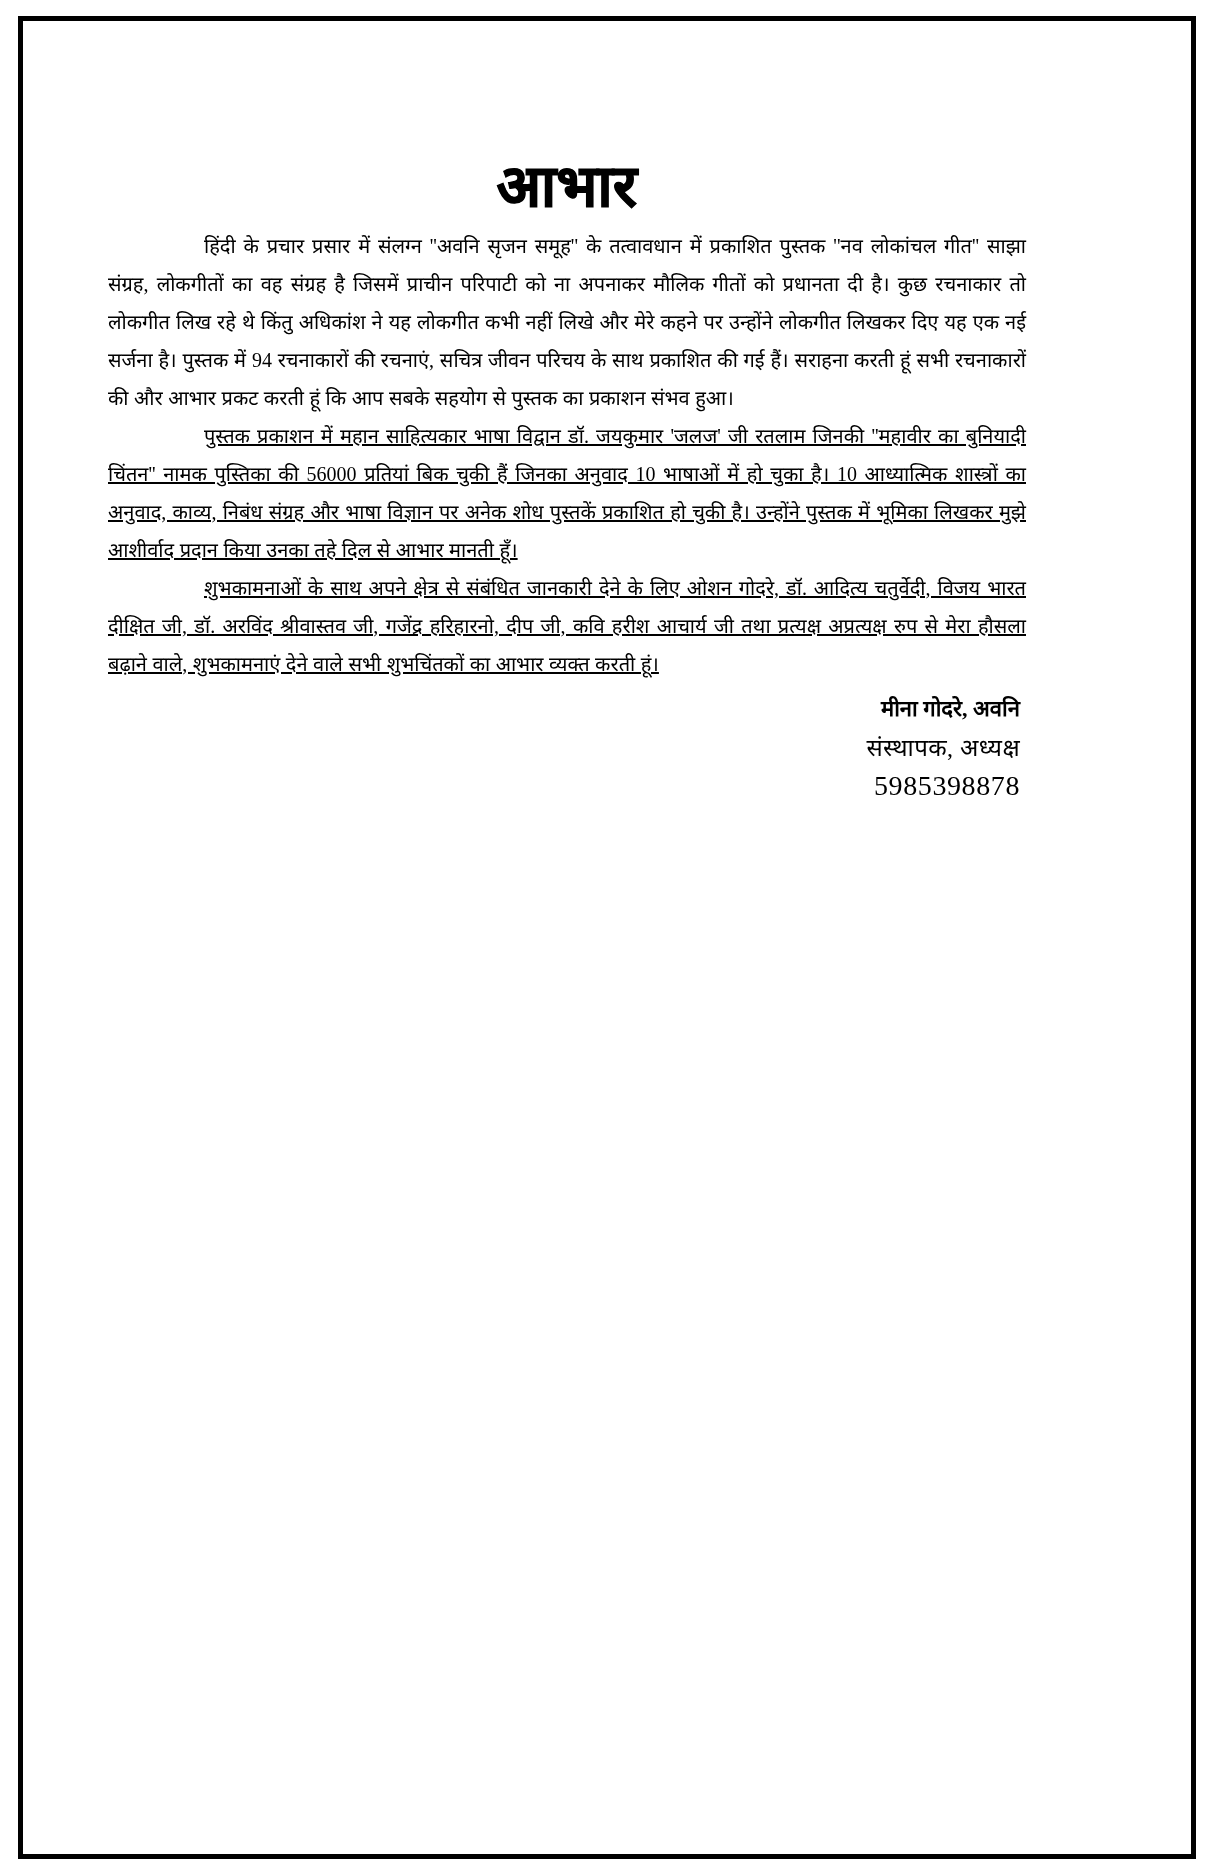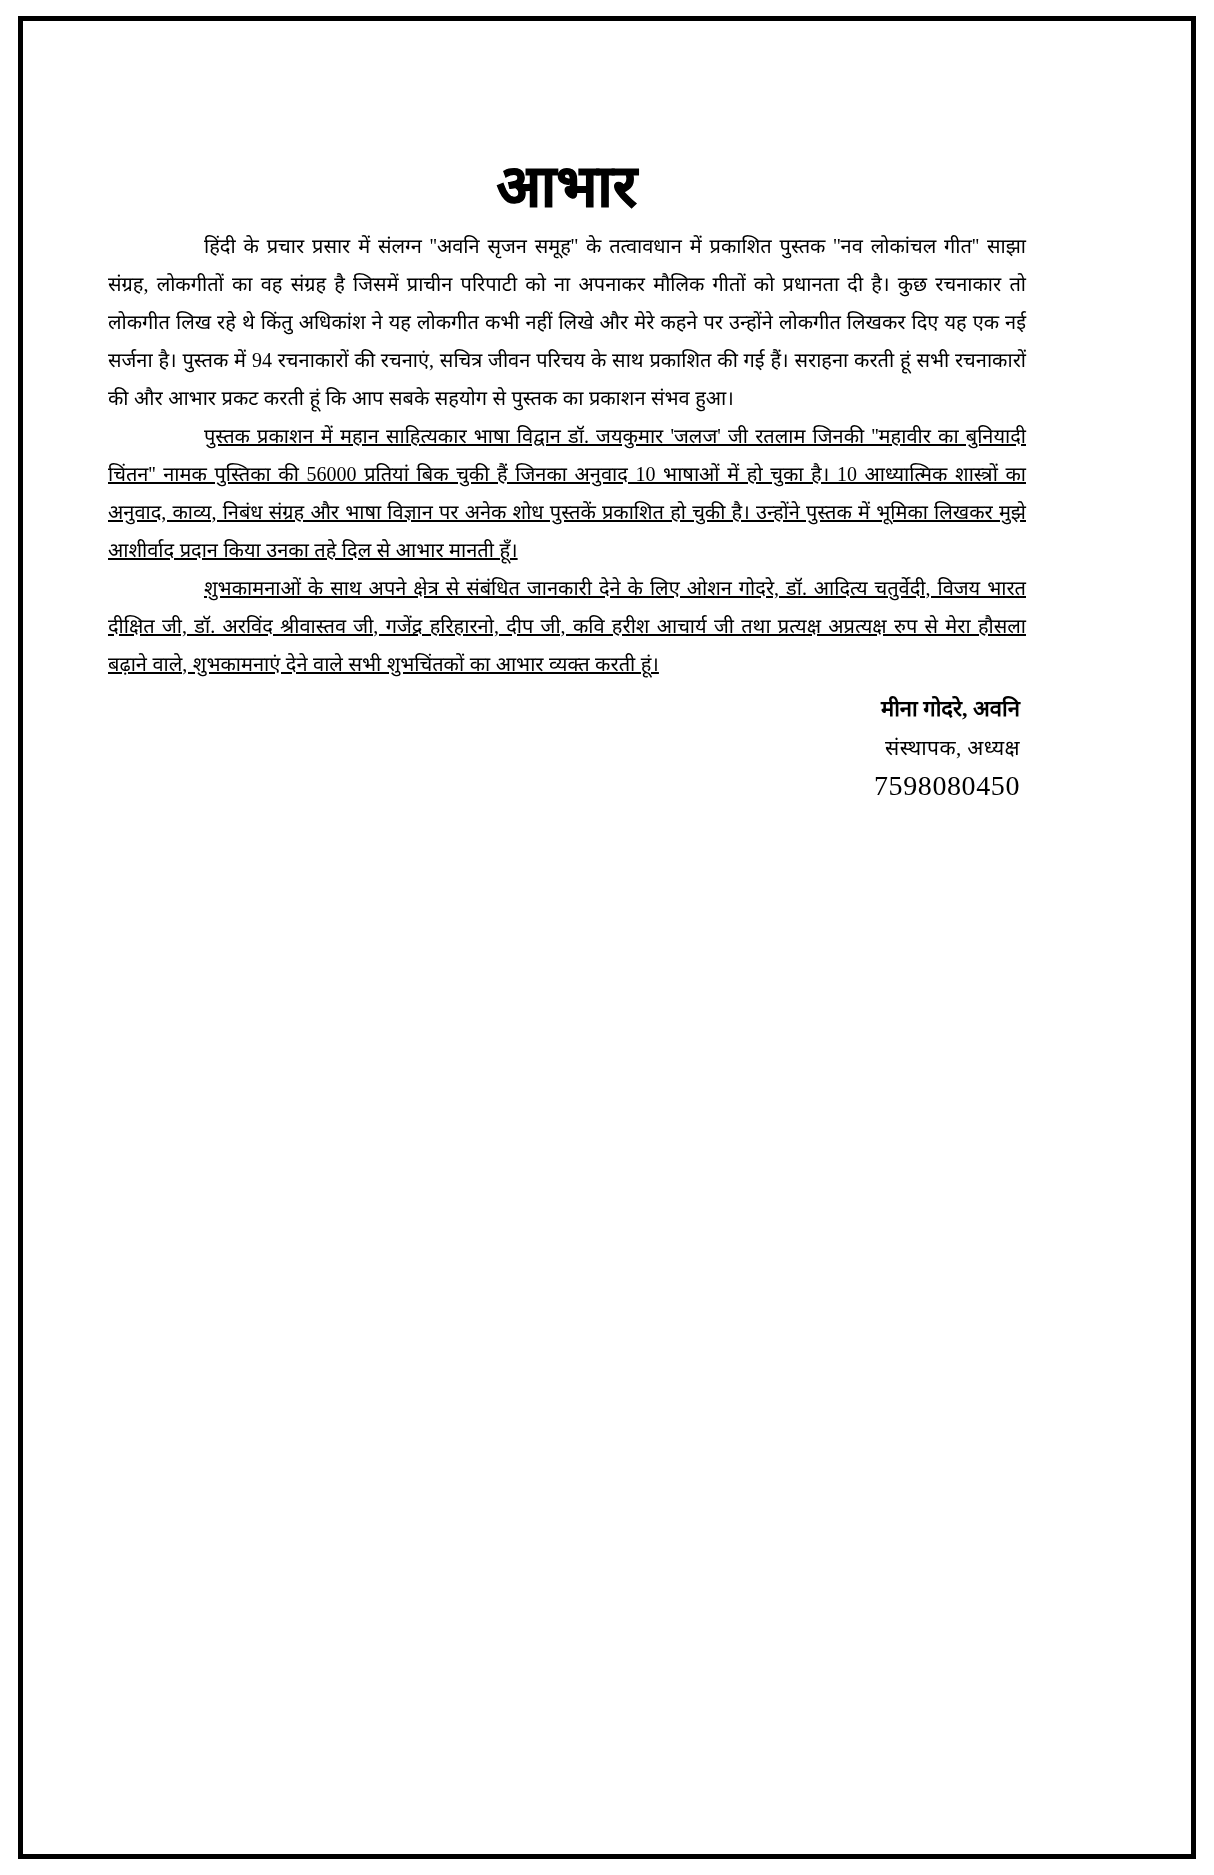--- a/index.html
+++ b/index.html
@@ -79,21 +79,21 @@
     padding-right: 6px;
   }
   .sig-line {
     font-size: 22px;
     line-height: 40px;
     font-weight: 700;
     white-space: nowrap;
   }
   .sig-line.sub {
     font-weight: 400;
-    font-size: 21px;
+    font-size: 24px;
     line-height: 38px;
     letter-spacing: 0.4px;
   }
   .sig-line.phone {
     font-weight: 400;
     font-size: 28px;
     line-height: 38px;
     letter-spacing: 0.6px;
   }
 </style>
@@ -110,17 +110,17 @@
     <p class="para indent">हिंदी के प्रचार प्रसार में संलग्न ''अवनि सृजन समूह'' के तत्वावधान में प्रकाशित पुस्तक ''नव लोकांचल गीत'' साझा संग्रह, लोकगीतों का वह संग्रह है जिसमें प्राचीन परिपाटी को ना अपनाकर मौलिक गीतों को प्रधानता दी है। कुछ रचनाकार तो लोकगीत लिख रहे थे किंतु अधिकांश ने यह लोकगीत कभी नहीं लिखे और मेरे कहने पर उन्होंने लोकगीत लिखकर दिए यह एक नई सर्जना है। पुस्तक में 94 रचनाकारों की रचनाएं, सचित्र जीवन परिचय के साथ प्रकाशित की गई हैं। सराहना करती हूं सभी रचनाकारों की और आभार प्रकट करती हूं कि आप सबके सहयोग से पुस्तक का प्रकाशन संभव हुआ।</p>
 
     <p class="para indent">पुस्तक प्रकाशन में महान साहित्यकार भाषा विद्वान डॉ. जयकुमार 'जलज' जी रतलाम जिनकी ''महावीर का बुनियादी चिंतन'' नामक पुस्तिका की 56000 प्रतियां बिक चुकी हैं जिनका अनुवाद 10 भाषाओं में हो चुका है। 10 आध्यात्मिक शास्त्रों का अनुवाद, काव्य, निबंध संग्रह और भाषा विज्ञान पर अनेक शोध पुस्तकें प्रकाशित हो चुकी है। उन्होंने पुस्तक में भूमिका लिखकर मुझे आशीर्वाद प्रदान किया उनका तहे दिल से आभार मानती हूँ।</p>
 
     <p class="para indent">शुभकामनाओं के साथ अपने क्षेत्र से संबंधित जानकारी देने के लिए ओशन गोदरे, डॉ. आदित्य चतुर्वेदी, विजय भारत दीक्षित जी, डॉ. अरविंद श्रीवास्तव जी, गजेंद्र हरिहारनो, दीप जी, कवि हरीश आचार्य जी तथा प्रत्यक्ष अप्रत्यक्ष रुप से मेरा हौसला बढ़ाने वाले, शुभकामनाएं देने वाले सभी शुभचिंतकों का आभार व्यक्त करती हूं।</p>
 
 
     <div class="signature">
       <div class="sig-line">मीना गोदरे, अवनि</div>
       <div class="sig-line sub">संस्थापक,  अध्यक्ष</div>
-      <div class="sig-line phone">7598080450</div>
+      <div class="sig-line phone">5985398878</div>
     </div>
 
   </div>
 </div>
 
 </body></html>

